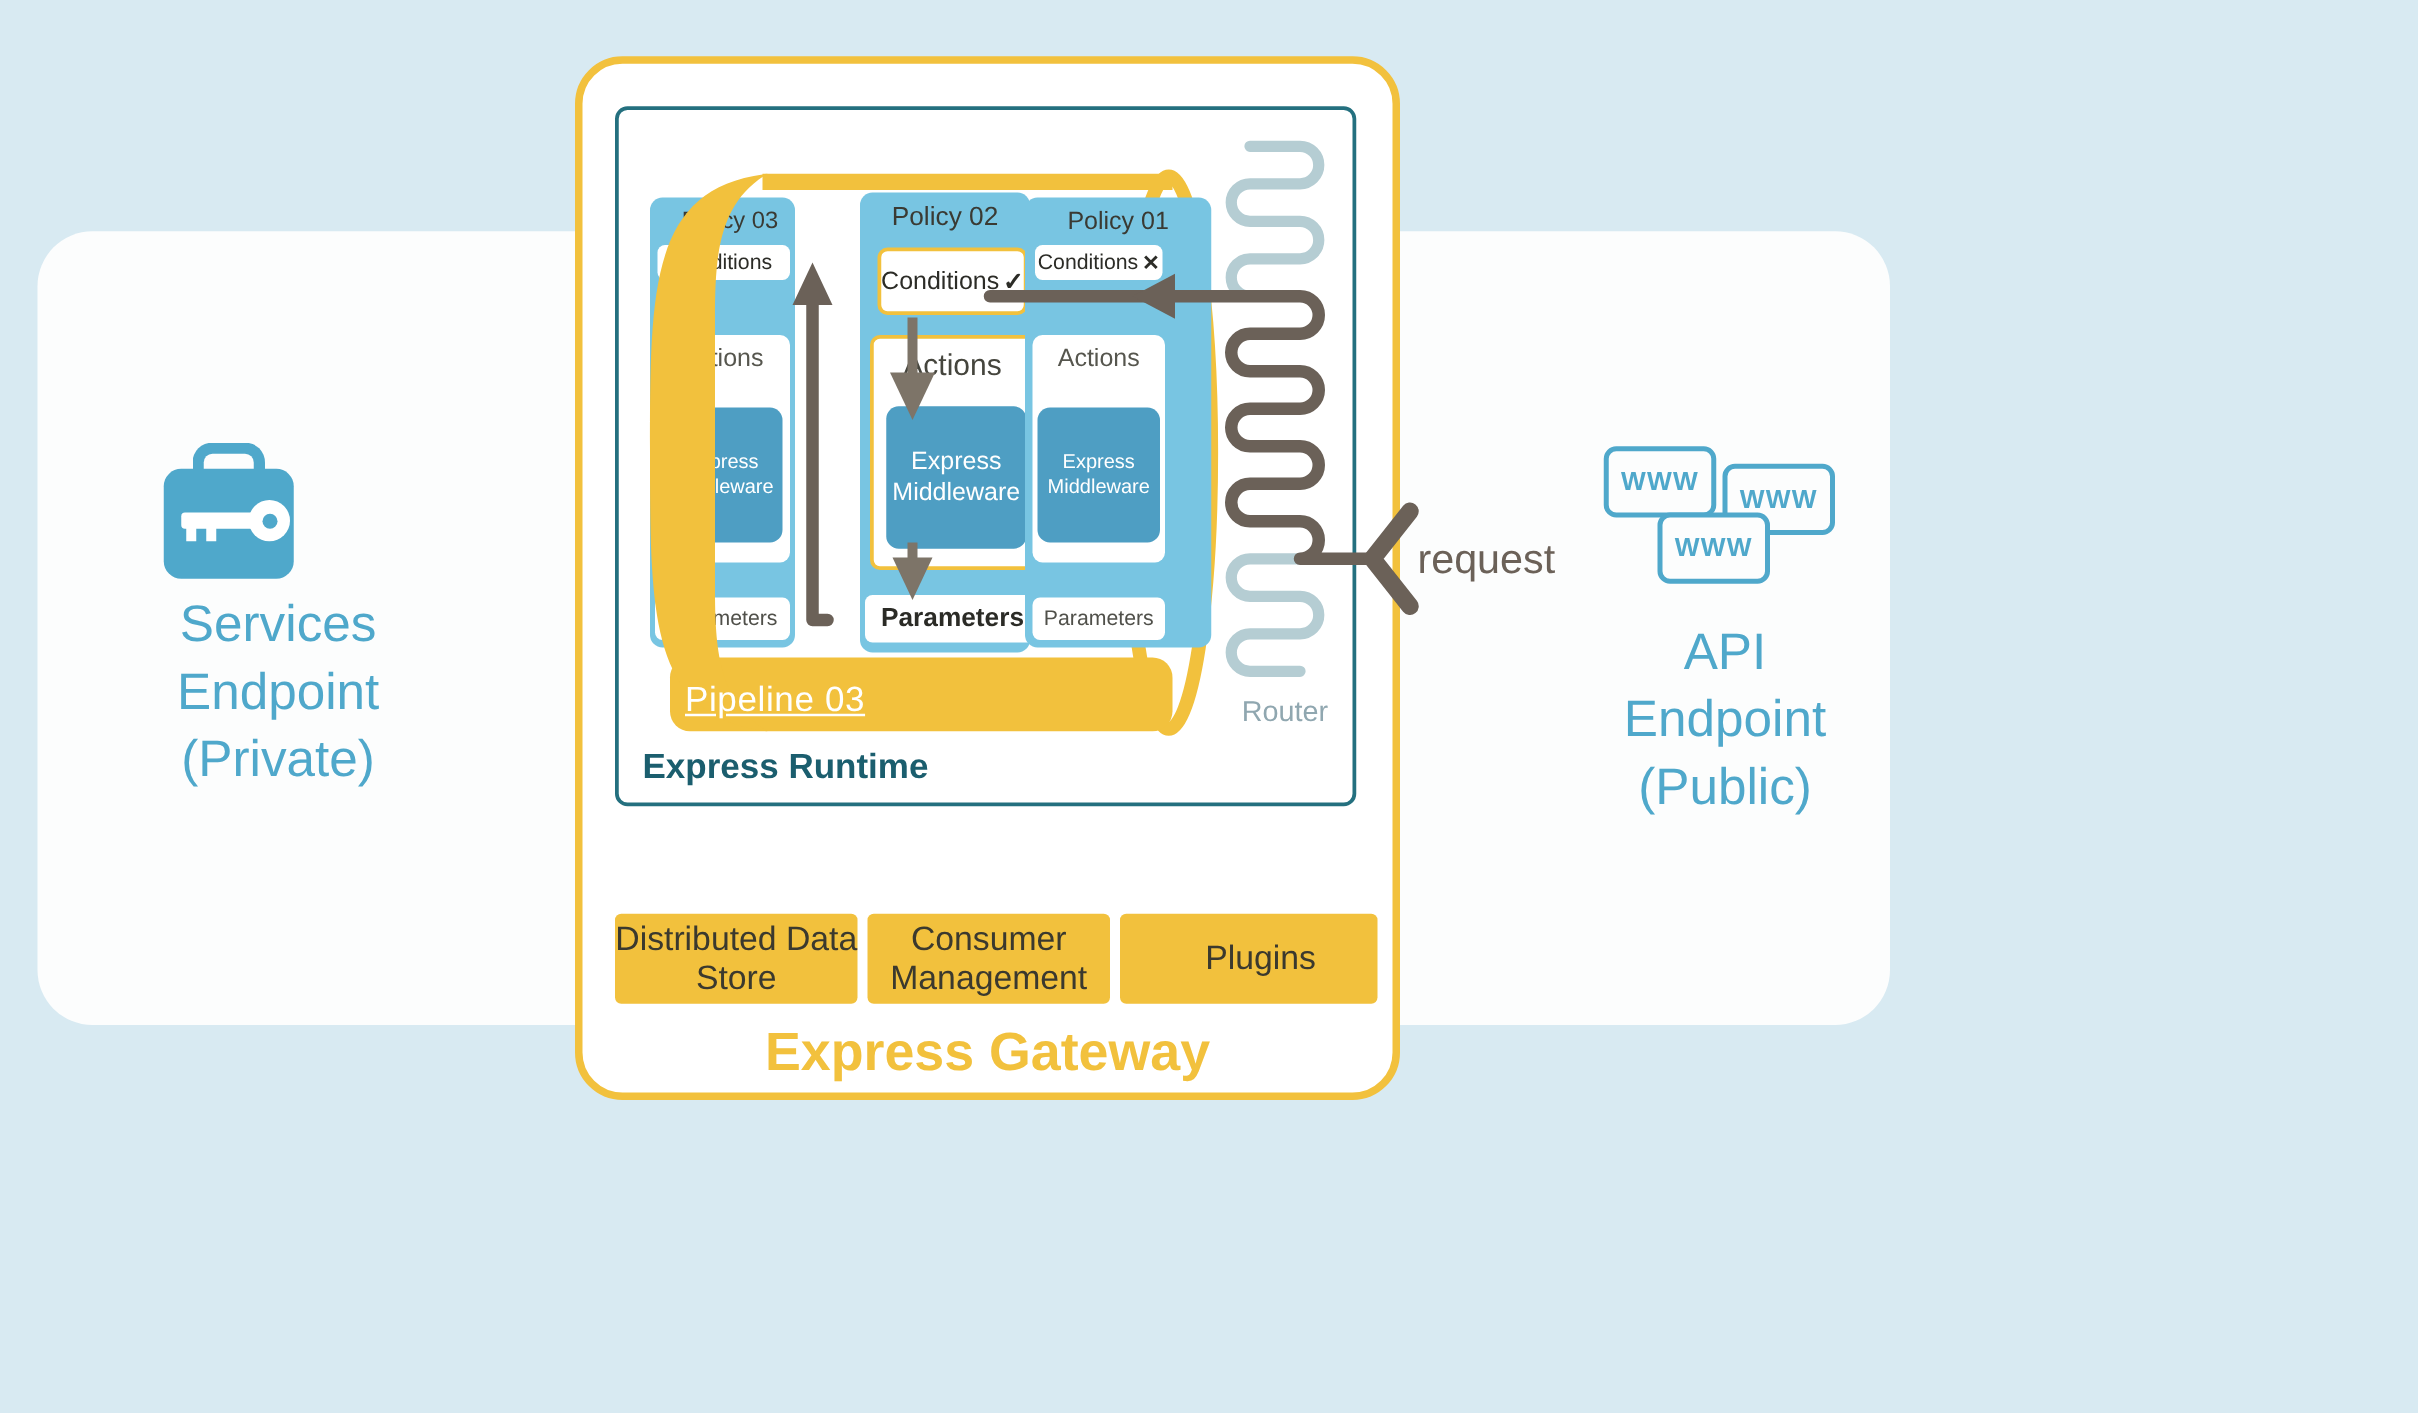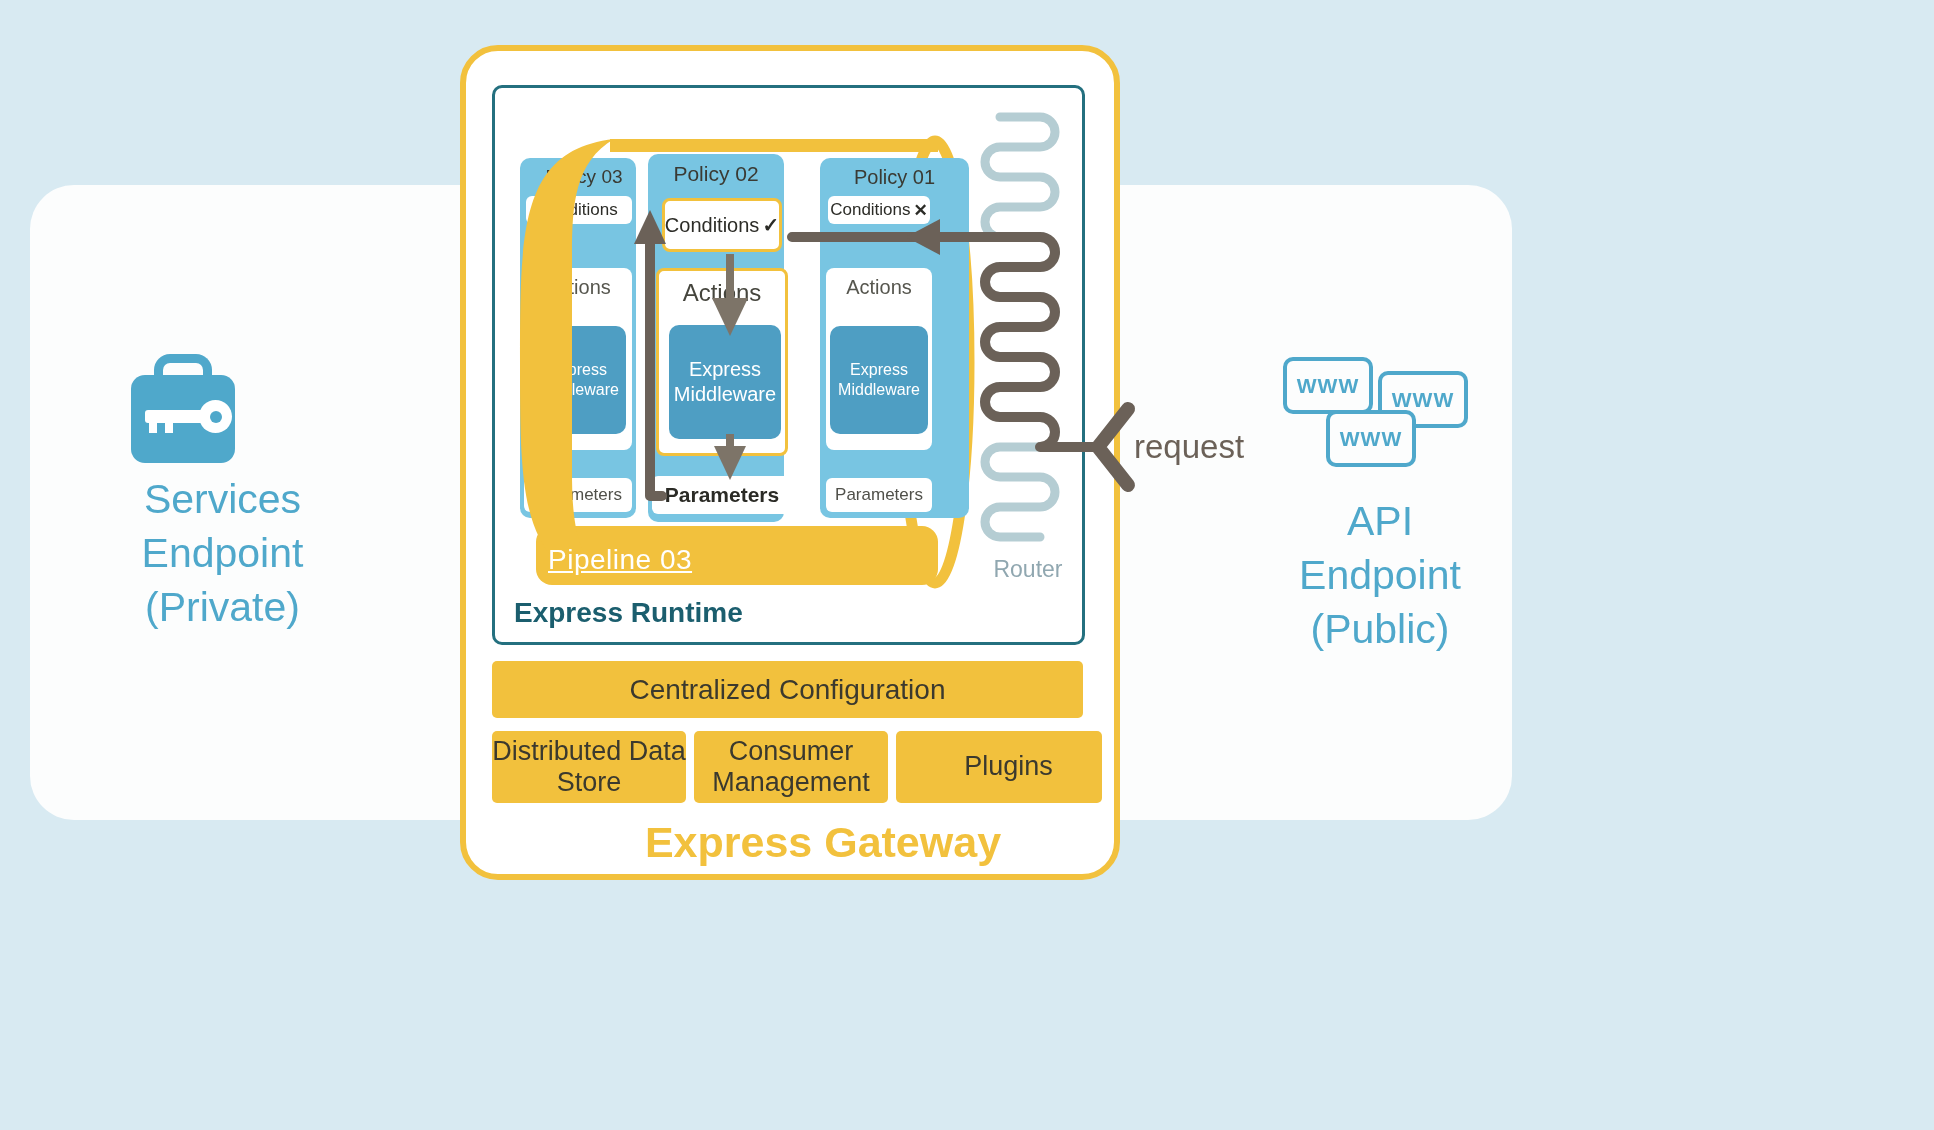--- a/index.html
+++ b/index.html
@@ -13,21 +13,21 @@
   #stage{position:relative;width:1934px;height:1130px;background:var(--page-bg);overflow:hidden;}
   .abs{position:absolute;}
 
   
   #band{left:30px;top:185px;width:1482px;height:635px;border-radius:44px;background:var(--band-bg);z-index:1;}
 
   
   #gateway{left:460px;top:45px;width:660px;height:835px;background:#ffffff;border:6px solid var(--yellow);
            border-radius:38px;box-sizing:border-box;z-index:2;}
   #gateway-title{left:460px;top:818px;width:660px;text-align:center;font-size:43px;font-weight:bold;
-                 color:var(--yellow);z-index:3;padding-left:33px;}
+                 color:var(--yellow);z-index:3;}
 
   
   #runtime{left:492px;top:85px;width:593px;height:560px;background:#ffffff;border:3px solid var(--teal);
            border-radius:10px;box-sizing:border-box;z-index:3;}
   #runtime-title{left:514px;top:597px;font-size:28px;font-weight:bold;color:#1b5e6e;z-index:7;}
 
   
   svg.overlay{position:absolute;left:0;top:0;width:1934px;height:1130px;pointer-events:none;}
   #pipe-under{z-index:4;} #pipe-over{z-index:6;} #flows{z-index:8;}
   .fill-yellow{fill:var(--yellow);} .stroke-yellow{stroke:var(--yellow);}
@@ -53,21 +53,21 @@
   .mark{font-weight:bold;margin-left:3px;}
 
   #pol-a{left:520px;top:158px;width:116px;height:360px;}
   #pol-a .hd{font-size:19px;padding-left:12px;width:calc(100% - 12px);}
   #pol-a .cond{left:6px;top:38px;width:106px;height:28px;font-size:17px;}
   #pol-a .actions{left:4px;top:110px;width:108px;height:182px;}
   #pol-a .alabel{font-size:20px;}
   #pol-a .mw{left:6px;top:58px;width:96px;height:108px;font-size:16px;}
   #pol-a .params{left:4px;top:320px;width:108px;height:34px;font-size:17px;color:#50504a;}
 
-  #pol-b{left:648px;top:154px;width:136px;height:368px;}
+  #pol-b{left:688px;top:154px;width:136px;height:368px;}
   #pol-b .hd{font-size:21px;}
   #pol-b .cond{left:14px;top:44px;width:120px;height:54px;font-size:20px;}
   #pol-b .actions{left:8px;top:114px;width:132px;height:188px;border:3px solid var(--yellow);}
   #pol-b .alabel{font-size:24px;color:#45453d;}
   #pol-b .mw{left:10px;top:54px;width:112px;height:114px;font-size:20px;}
   #pol-b .params{left:4px;top:322px;width:140px;height:38px;font-size:21px;font-weight:bold;color:#2b2b26;}
 
   #pol-c{left:820px;top:158px;width:118px;height:360px;padding-left:31px;}
   #pol-c .hd{font-size:20px;}
   #pol-c .cond{left:8px;top:38px;width:102px;height:28px;font-size:17px;}
@@ -211,18 +211,17 @@
     <line class="flow-mid" x1="730" y1="254" x2="730" y2="302"></line>
     <polygon class="head-mid" points="712,298 748,298 730,336"></polygon>
     <line class="flow-mid" x1="730" y1="434" x2="730" y2="450"></line>
     <polygon class="head-mid" points="714,446 746,446 730,480"></polygon>
     <path class="coil-dark" d="M 662 496 L 650 496 L 650 240"></path>
     <polygon class="head-dark" points="634,244 666,244 650,210"></polygon>
   </svg>
 
   <div class="abs" id="request-label">request</div>
 
-  <div class="abs ybar" id="config-bar">Centralized Configuration</div>
   <div class="abs ybar module" id="module-0">Distributed Data Store</div>
   <div class="abs ybar module" id="module-1">Consumer Management</div>
   <div class="abs ybar module" id="module-2">Plugins</div>
 
 </div>
 
 </body></html>

